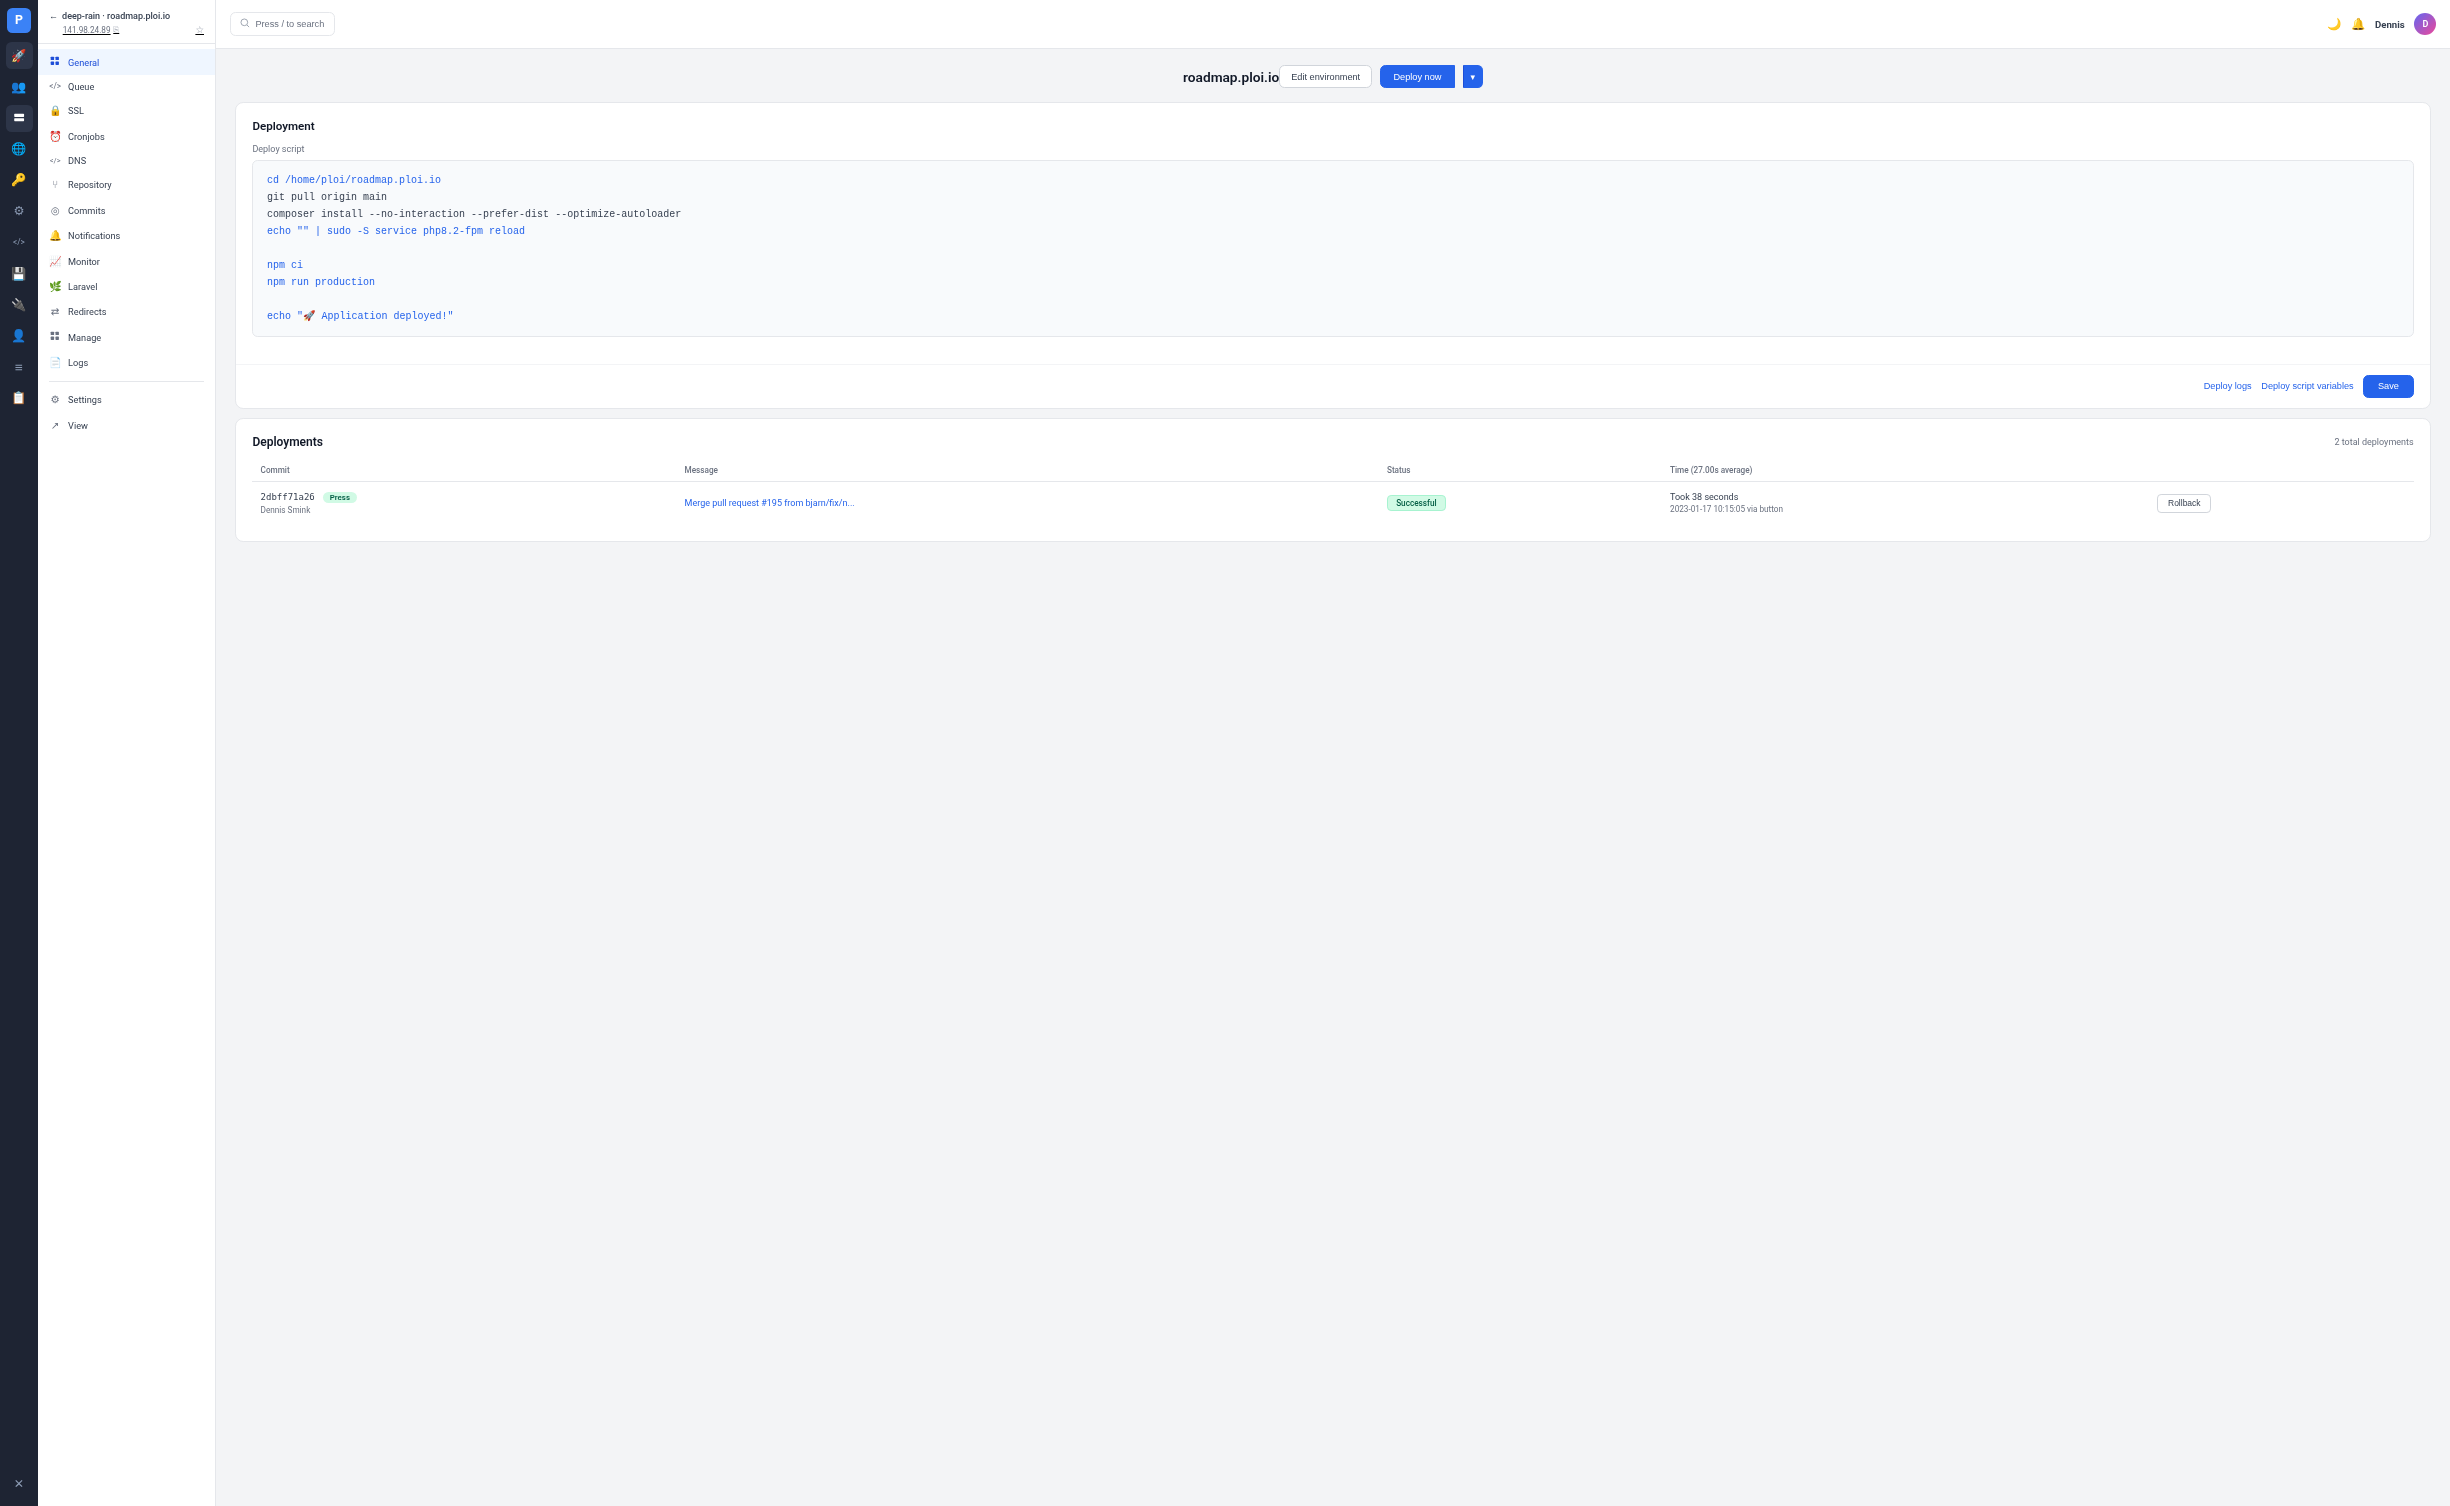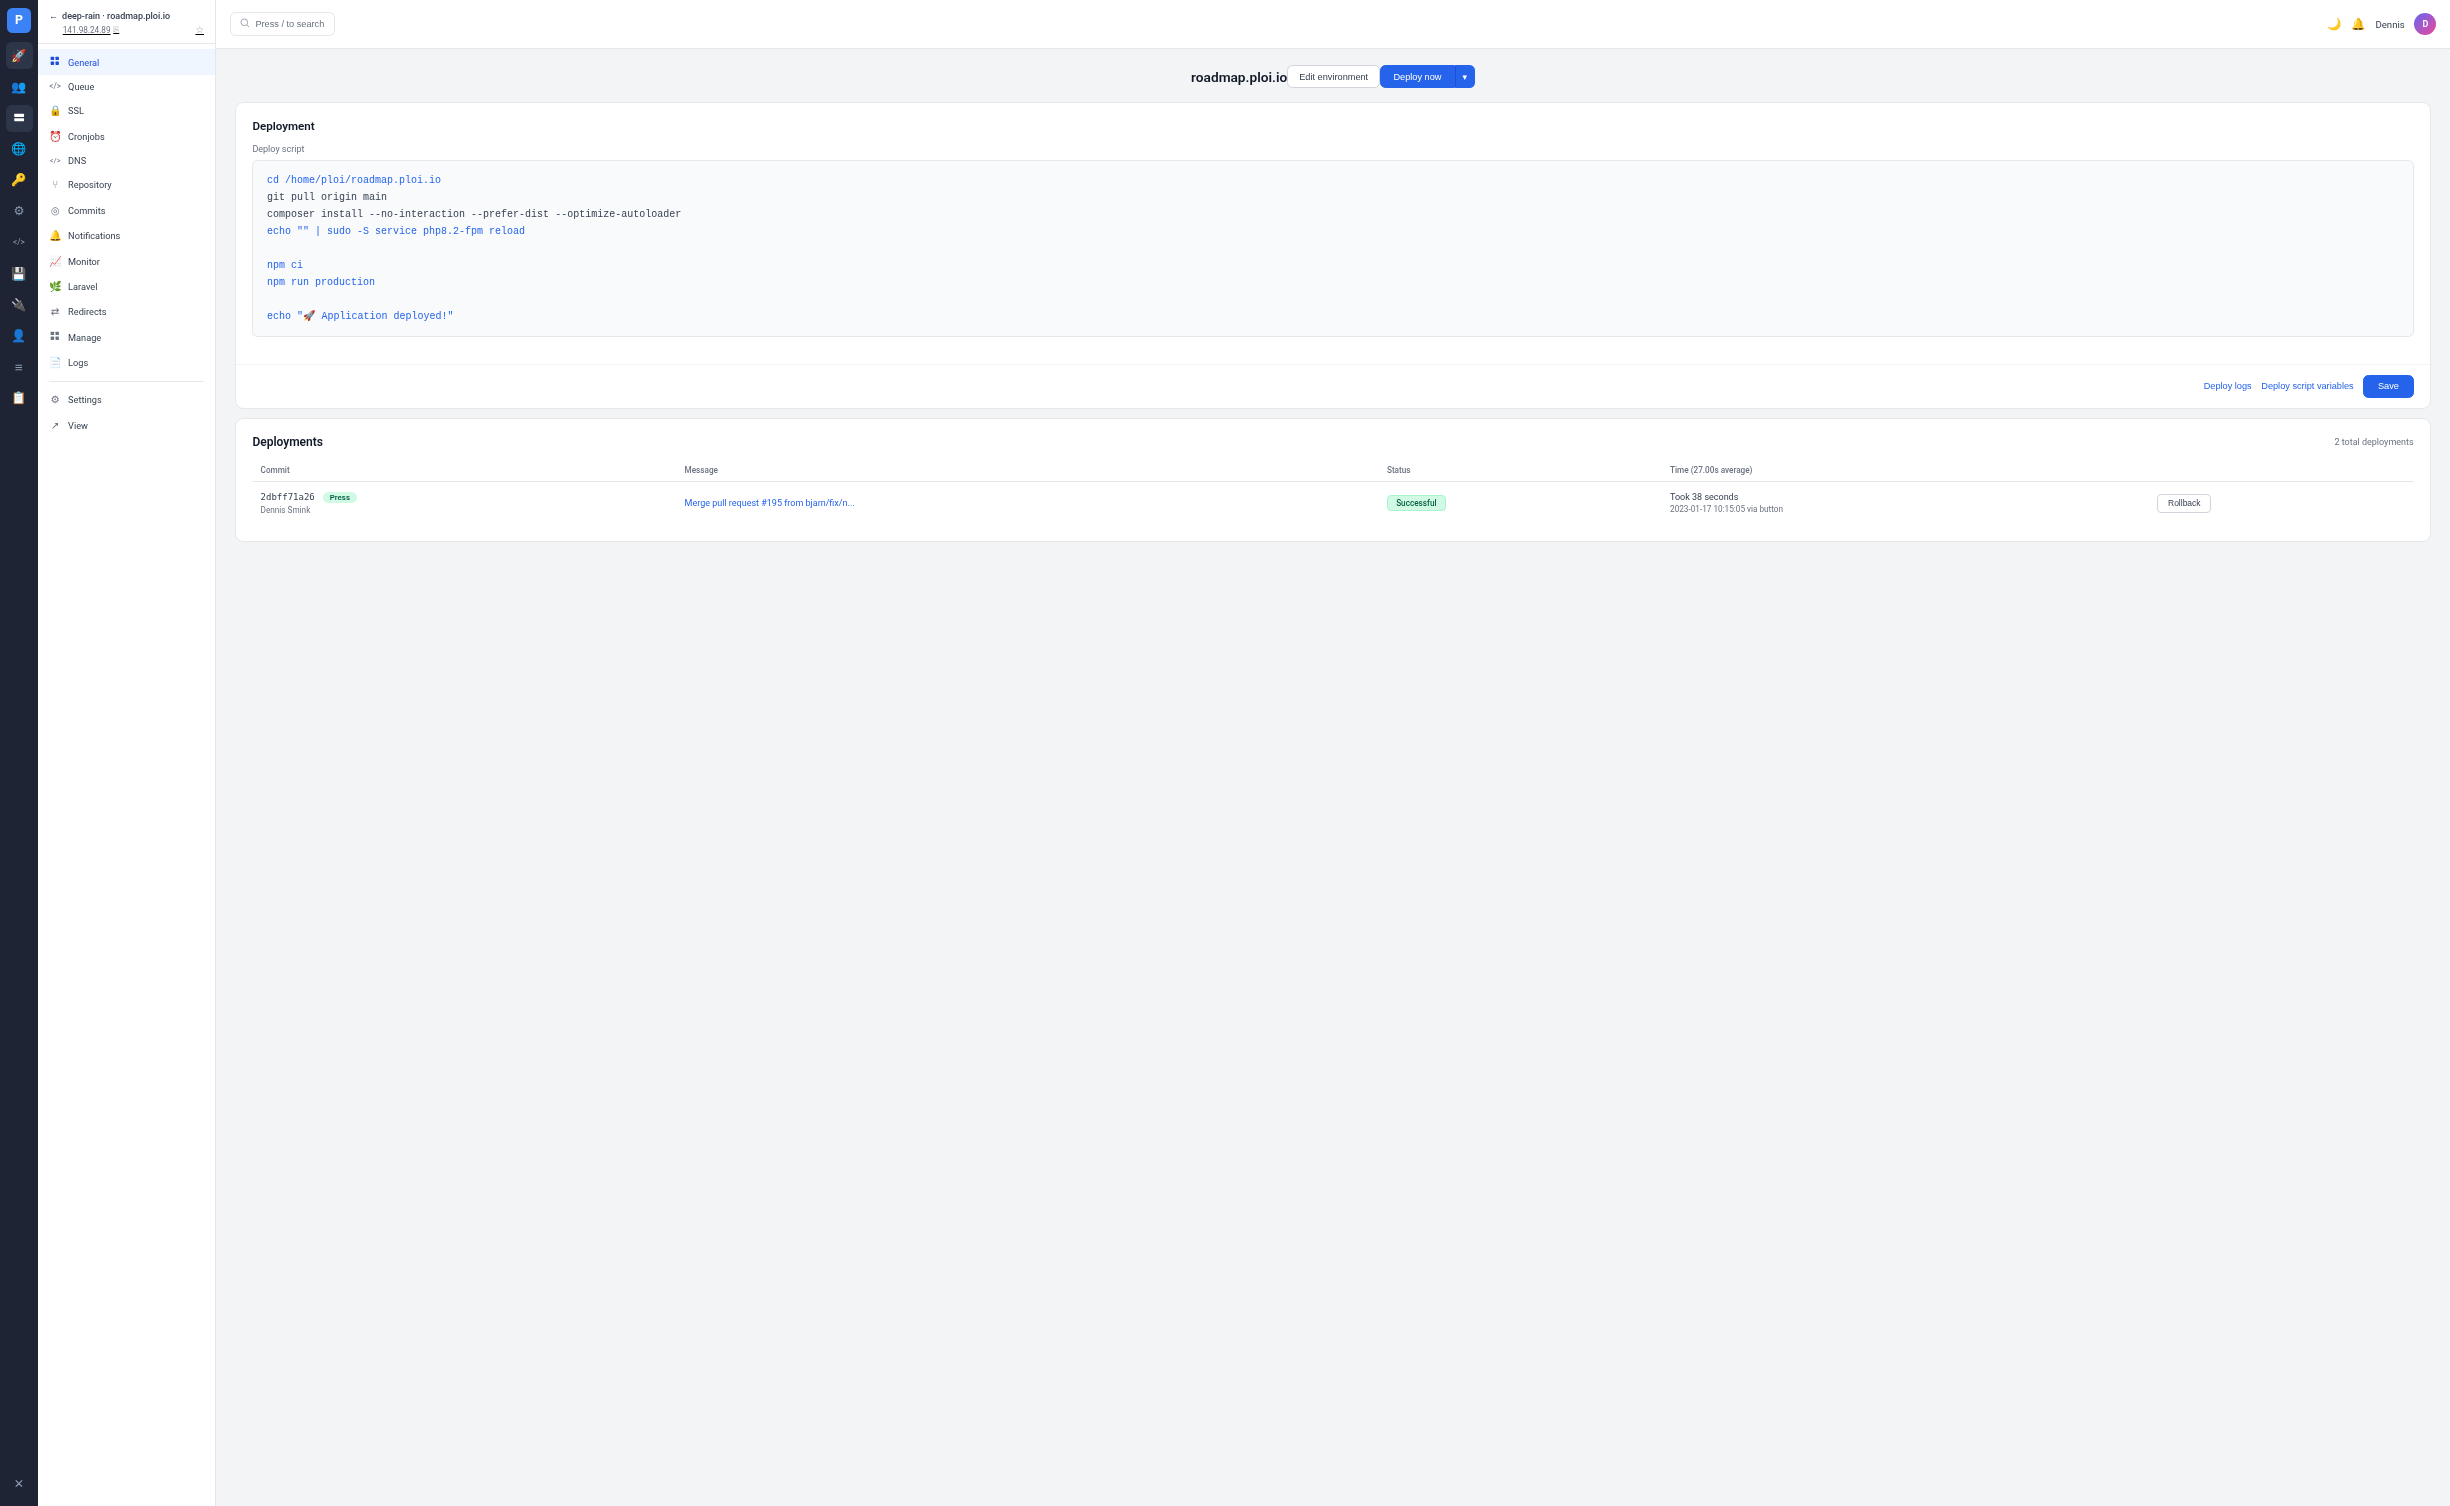--- a/index.html
+++ b/index.html
@@ -95,21 +95,21 @@
       display: flex; align-items: center; gap: 5.5px;
       border: 0.7px solid #e5e7eb;
       border-radius: 5.5px;
       padding: 4.8px 9.6px;
       font-size: 9.2px; color: #6b7280;
       cursor: pointer;
       background: #fff;
     }
     .topbar-right { margin-left: auto; display: flex; align-items: center; gap: 9.6px; }
     .topbar-icon { color: #6b7280; font-size: 11.6px; cursor: pointer; }
-    .topbar-username { font-size: 9.6px; color: #374151; font-weight: 400; }
+    .topbar-username { font-size: 9.6px; color: #374151; font-weight: 700; }
     .topbar-avatar {
       width: 22px; height: 22px; border-radius: 50%;
       background: linear-gradient(135deg, #6366f1, #ec4899);
       display: flex; align-items: center; justify-content: center;
       color: #fff; font-size: 9px; font-weight: 600; cursor: pointer;
       overflow: hidden;
     }
 
     
     .content {
@@ -117,21 +117,21 @@
       overflow-y: auto;
       padding: 16.4px 19px;
     }
 
     
     .page-header {
       display: flex; align-items: center; justify-content: center;
       margin-bottom: 13.7px;
     }
     .page-title { font-size: 13.7px; font-weight: 600; color: #111827; }
-    .page-actions { display: flex; align-items: center; gap: 0; }
+    .page-actions { display: flex; align-items: center; gap: 8px; }
     .btn-secondary {
       background: #fff; border: 0.7px solid #d1d5db;
       border-radius: 5.5px; padding: 5.5px 11px;
       font-size: 9.2px; color: #374151; cursor: pointer; font-weight: 500;
     }
     .btn-primary {
       background: #2563eb; border: 0.7px solid #2563eb;
       border-radius: 5.5px 0 0 5.5px; padding: 5.5px 12.3px;
       font-size: 9.2px; color: #fff; cursor: pointer; font-weight: 500;
     }

